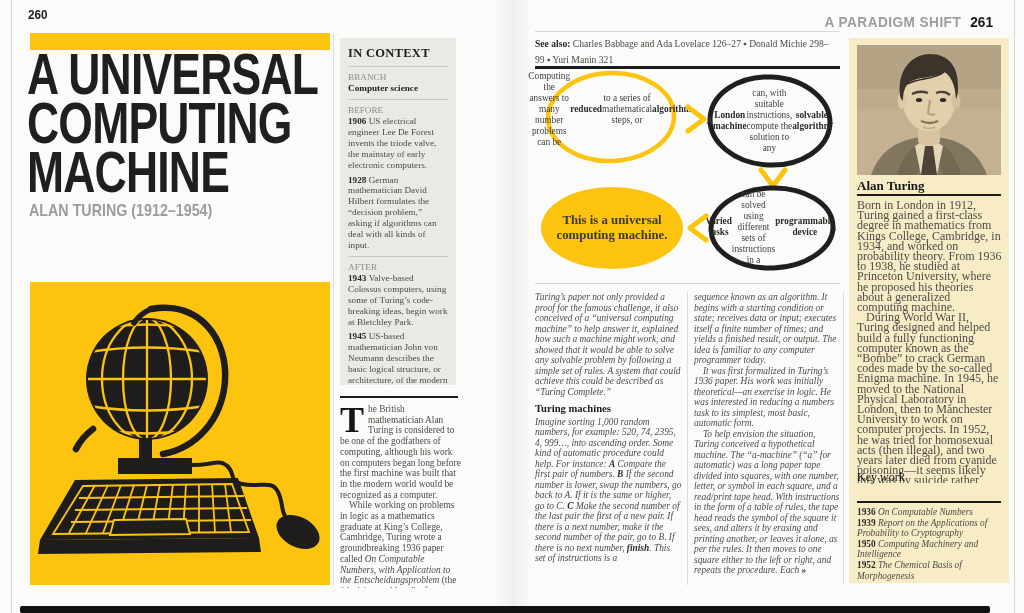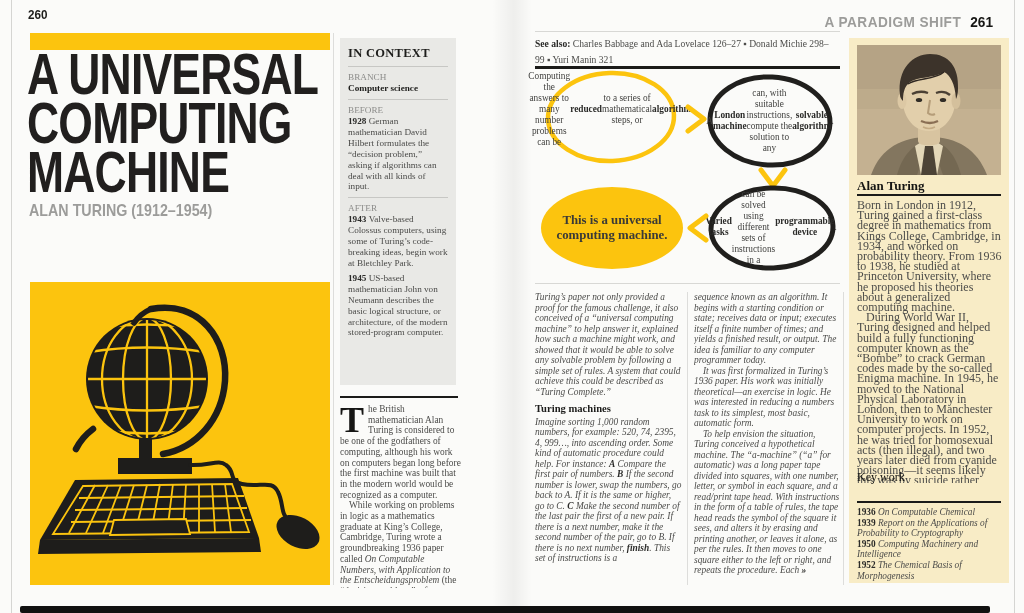--- a/index.html
+++ b/index.html
@@ -154,20 +154,21 @@
 
     <div class="vrule-left"></div>
 
     <div class="context-box">
       <h3>IN CONTEXT</h3>
       <div class="ctx-rule"></div>
       <p class="ctx-label">BRANCH</p>
       <p class="ctx-value">Computer science</p>
       <div class="ctx-rule"></div>
       <p class="ctx-label">BEFORE</p>
+      <p class="ctx-item"><span class="sg-b">1906 </span><span>US electrical engineer Lee De Forest invents the triode valve, the mainstay of early electronic computers.</span></p>
       <p class="ctx-item"><span class="sg-b">1928 </span><span>German mathematician David Hilbert formulates the “decision problem,” asking if algorithms can deal with all kinds of input.</span></p>
       <div class="ctx-rule"></div>
       <p class="ctx-label">AFTER</p>
       <p class="ctx-item"><span class="sg-b">1943 </span><span>Valve-based Colossus computers, using some of Turing’s code-breaking ideas, begin work at Bletchley Park.</span></p>
       <p class="ctx-item"><span class="sg-b">1945 </span><span>US-based mathematician John von Neumann describes the basic logical structure, or architecture, of the modern stored-program computer.</span></p>
 
     </div>
 
     <div class="intro-rule"></div>
     <div class="intro-col">
@@ -289,21 +290,21 @@
       </div>
       <div class="sb-heading">Alan Turing</div>
       <div class="sb-rule1"></div>
       <div class="sb-bio">
         <p>Born in London in 1912, Turing gained a first-class degree in mathematics from Kings College, Cambridge, in 1934, and worked on probability theory. From 1936 to 1938, he studied at Princeton University, where he proposed his theories about a generalized computing machine.</p>
         <p class="indent">During World War II, Turing designed and helped build a fully functioning computer known as the “Bombe” to crack German codes made by the so-called Enigma machine. In 1945, he moved to the National Physical Laboratory in London, then to Manchester University to work on computer projects. In 1952, he was tried for homosexual acts (then illegal), and two years later died from cyanide poisoning—it seems likely this was by suicide rather than by accident. In 2013, Turing was granted a posthumous pardon.</p>
       </div>
       <div class="sb-kw-heading">Key work</div>
       <div class="sb-rule2"></div>
       <div class="sb-kwlist">
-        <p><span class="sg-b">1936 </span><span class="sg-i">On Computable Chemical</span></p>
+        <p><span class="sg-b">1936 </span><span class="sg-i">On Computable Numbers</span></p>
         <p><span class="sg-b">1939 </span><span class="sg-i">Report on the Applications of Probability to Cryptography</span></p>
         <p><span class="sg-b">1950 </span><span class="sg-i">Computing Machinery and Intelligence</span></p>
         <p><span class="sg-b">1952 </span><span class="sg-i">The Chemical Basis of Morphogenesis</span></p>
       </div>
     </div>
   </div>
 
   <div class="bottom-bar"></div>
 </div>
 

